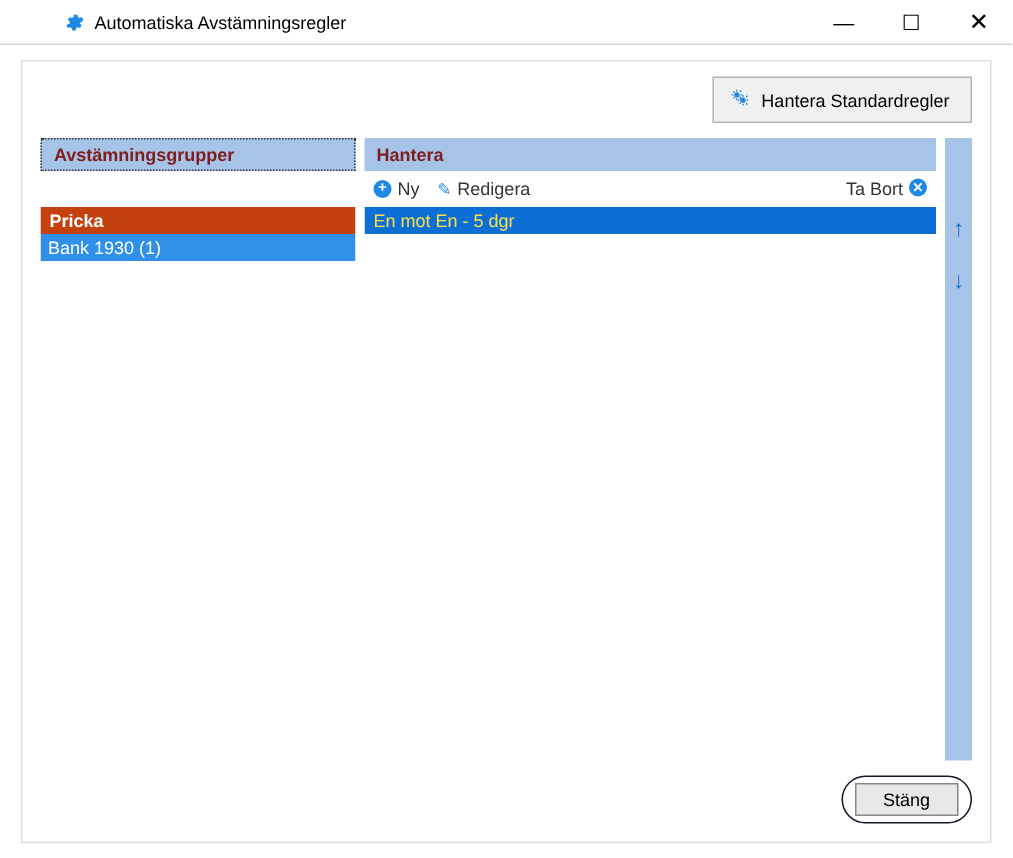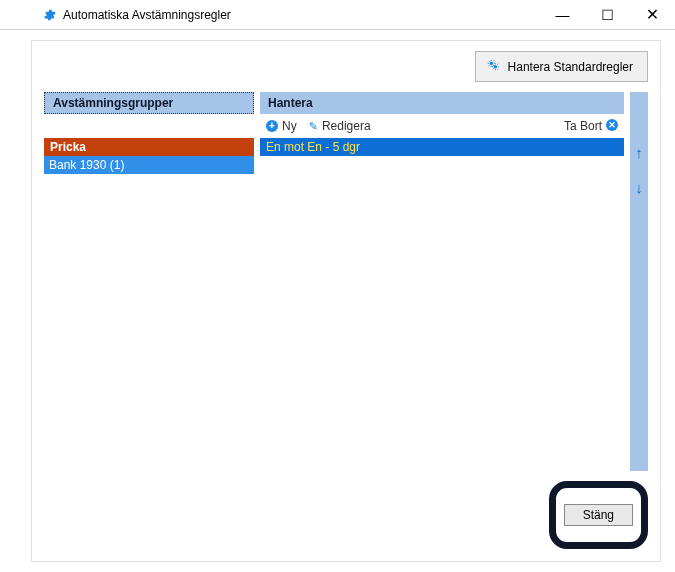--- a/index.html
+++ b/index.html
@@ -30,21 +30,20 @@
   display: flex; align-items: center; justify-content: center;
   font-size: 14px; color: #000;
 }
 .titlebar .winbtn.close { font-size: 16px; }
 
 .content {
   padding: 10px 14px;
   height: calc(100% - 30px);
   display: flex;
   flex-direction: column;
-  margin-left: 17px;
 }
 .inner {
   border: 1px solid #e0e0e0;
   flex: 1;
   display: flex;
   flex-direction: column;
   padding: 10px 12px 12px 12px;
   position: relative;
 }
 
@@ -71,21 +70,21 @@
   min-height: 0;
 }
 .panel {
   display: flex;
   flex-direction: column;
 }
 .panel.left { width: 210px; }
 .panel.right { flex: 1; }
 .panel-header {
   background: #a6c3e8;
-  color: #0f172a;
+  color: #7f1d1d;
   font-weight: bold;
   font-size: 12px;
   padding: 4px 8px;
   height: 22px;
   display: flex;
   align-items: center;
 }
 .panel.left .panel-header {
   border: 1px dotted #333;
 }
@@ -151,23 +150,23 @@
   color: #0d6fd6;
   font-size: 15px;
   font-weight: bold;
 }
 .bottom {
   display: flex;
   justify-content: flex-end;
   padding-top: 10px;
 }
 .close-highlight {
-  border: 7px solid #0f172a;
+  border: 1px solid #0f172a;
   border-radius: 18px;
-  padding: 16px 8px;
+  padding: 4px 8px;
 }
 .close-btn {
   border: 1px solid #888;
   background: #e8e8e8;
   padding: 3px 18px;
   font-size: 12px;
 }
 </style>
 </head>
 <body>

